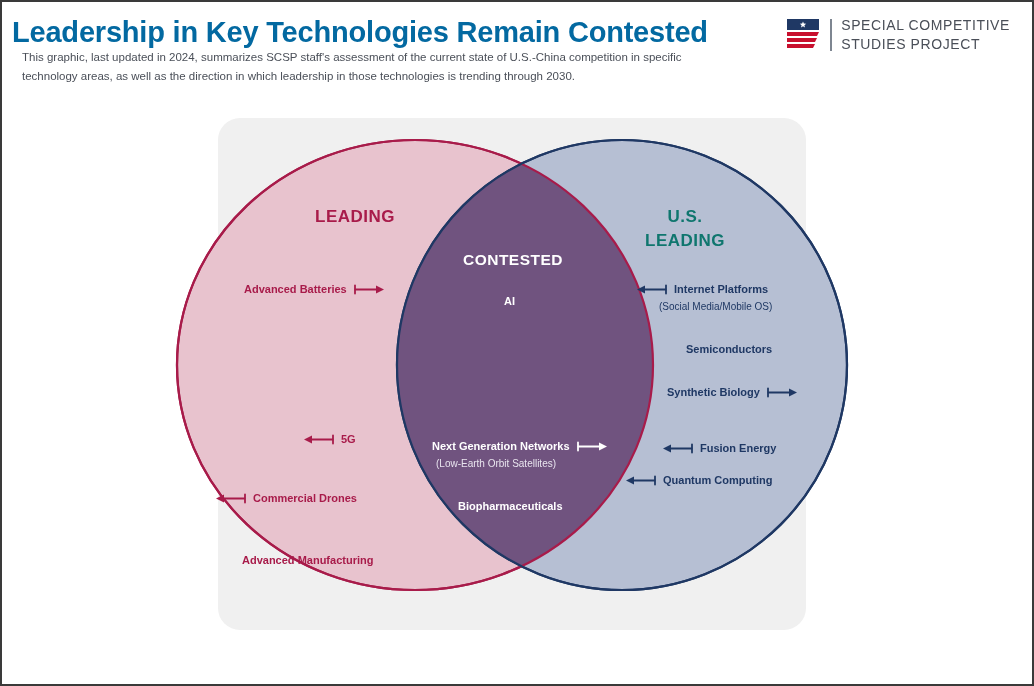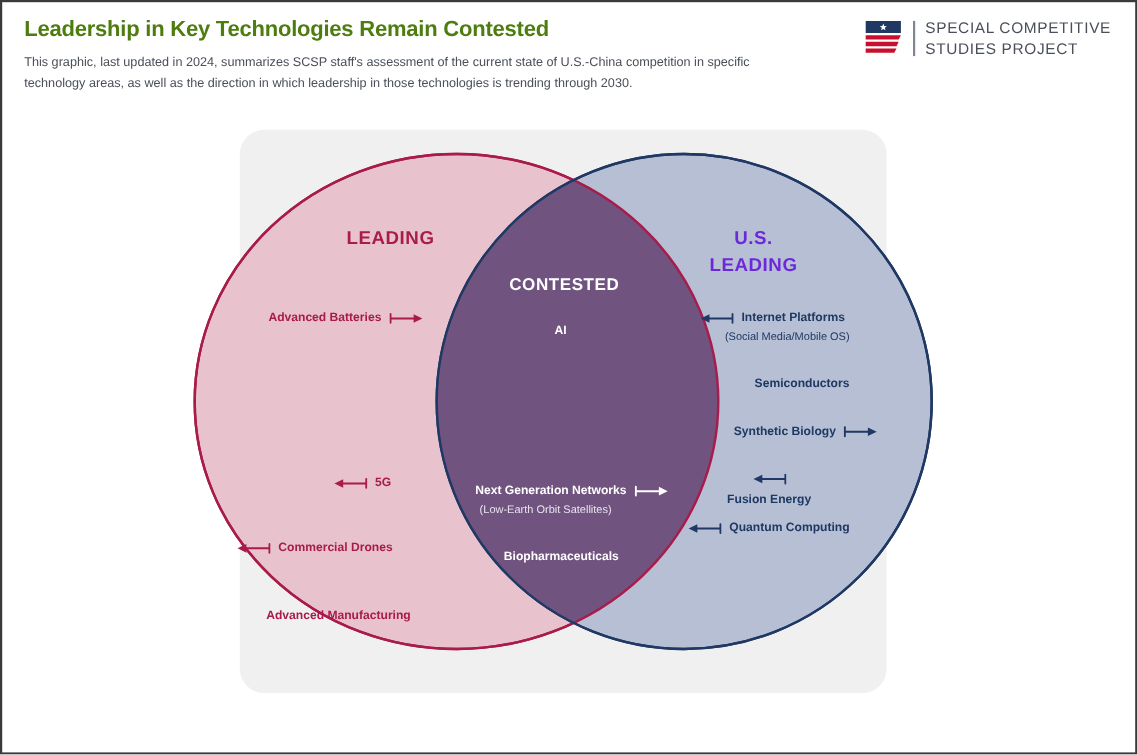--- a/index.html
+++ b/index.html
@@ -25,25 +25,25 @@
 
   
   #header {
     position: absolute;
     left: 0; top: 0;
     width: 1034px;
     height: 100px;
   }
   #title {
     position: absolute;
-    left: 20px;
+    left: 10px;
     top: 14px;
-    font-size: 20px;
+    font-size: 29px;
     font-weight: bold;
-    color: #4d7c0f;
+    color: #0369a1;
     letter-spacing: -0.2px;
     white-space: nowrap;
   }
   #subtitle {
     position: absolute;
     left: 20px;
     top: 46px;
     width: 700px;
     font-size: 11.5px;
     line-height: 19px;
@@ -115,21 +115,21 @@
     white-space: nowrap;
   }
   .heading {
     font-size: 17px;
     font-weight: bold;
     letter-spacing: 0.5px;
     text-align: center;
     line-height: 24px;
   }
   .heading.china { color: #a81b4a; }
-  .heading.us    { color: #6d28d9; }
+  .heading.us    { color: #0f766e; }
   .heading.contested {
     color: #ffffff;
     font-size: 15.5px;
   }
   .item {
     font-size: 11px;
     font-weight: bold;
     display: flex;
     align-items: center;
     gap: 7px;
@@ -273,21 +273,21 @@
 
       <div class="lbl item item-us" style="left:665px; top:284px;">
         <span>Synthetic Biology</span>
         <svg class="arrow" width="32" height="11" viewBox="0 0 32 11">
           <path d="M1,1.5 V9.5" stroke="#1f3864" stroke-width="1.8" stroke-linecap="round"></path>
           <path d="M1.5,5.5 H23" stroke="#1f3864" stroke-width="1.8" stroke-linecap="round"></path>
           <path d="M22,1.6 L30,5.5 L22,9.4 Z" fill="#1f3864"></path>
         </svg>
       </div>
 
-      <div class="lbl item item-us" style="left:659px; top:328px;flex-direction:column;">
+      <div class="lbl item item-us" style="left:659px; top:340px;">
         <svg class="arrow" width="32" height="11" viewBox="0 0 32 11">
           <path d="M31,1.5 V9.5" stroke="#1f3864" stroke-width="1.8" stroke-linecap="round"></path>
           <path d="M30.5,5.5 H9" stroke="#1f3864" stroke-width="1.8" stroke-linecap="round"></path>
           <path d="M10,1.6 L2,5.5 L10,9.4 Z" fill="#1f3864"></path>
         </svg>
         <span>Fusion Energy</span>
       </div>
 
       <div class="lbl item item-us" style="left:622px; top:372px;">
         <svg class="arrow" width="32" height="11" viewBox="0 0 32 11">

